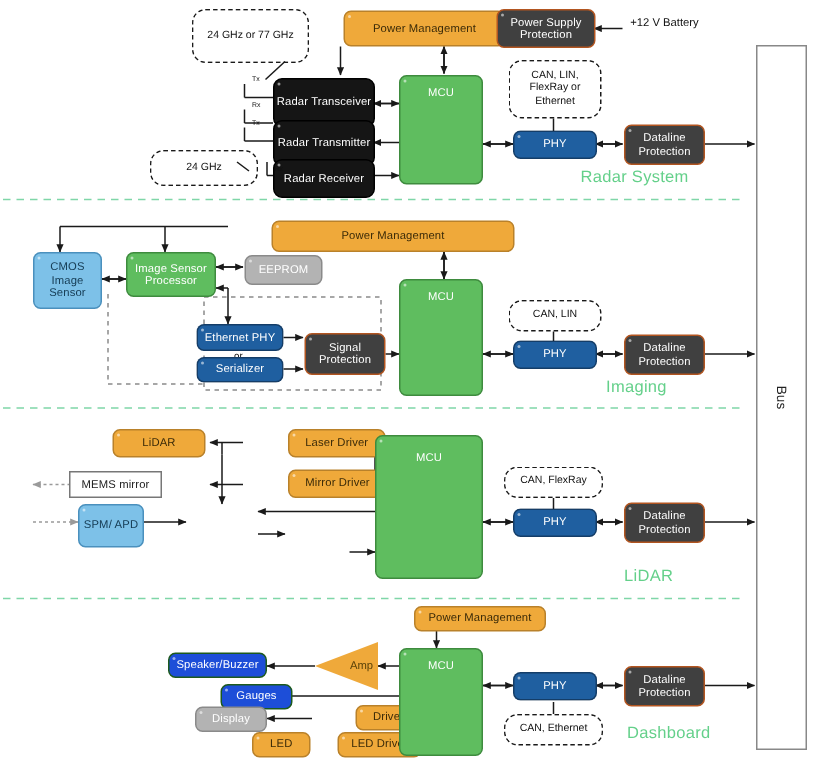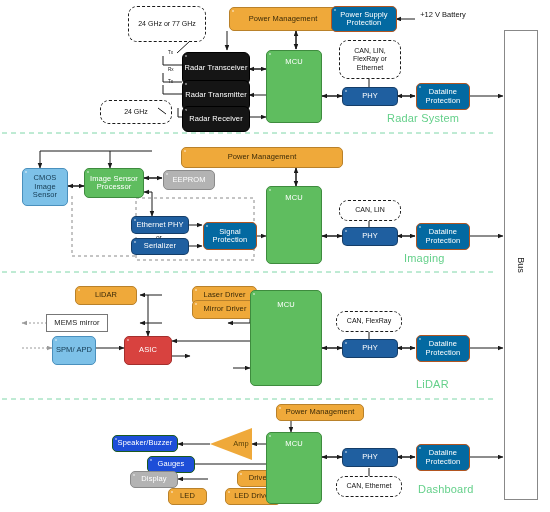--- a/index.html
+++ b/index.html
@@ -8,21 +8,21 @@
   svg.wires{position:absolute;left:0;top:0;width:550px;height:512px;pointer-events:none;}
 
   .node{position:absolute;box-sizing:border-box;display:flex;align-items:center;
         justify-content:center;text-align:center;border-radius:5px;
         font-size:7.5px;line-height:1.12;color:#fff;letter-spacing:.1px;
         border:1px solid rgba(0,0,0,.35);}
   .node .hl{position:absolute;left:2px;top:1.5px;width:2px;height:2px;
         background:rgba(255,255,255,.55);border-radius:50%;}
 
   .n-orange {background:#efa93a;border-color:#b9812a;color:#3a2a08;margin-left:29px;}
-  .n-orange2{background:#0369a1;border-color:#b25520;color:#ffffff;}
+  .n-orange2{background:#404040;border-color:#b25520;color:#ffffff;}
   .n-green  {background:#5fbd5f;border-color:#3e8b3e;color:#ffffff;}
   .n-dgreen {background:#1d4ed8;border-color:#1d5a1d;color:#ffffff;}
   .n-blue   {background:#1f5fa0;border-color:#164madd;color:#ffffff;}
   .n-lblue  {background:#7dc1e8;border-color:#4a90bd;color:#143a52;}
   .n-red    {background:#d8423f;border-color:#a32f2d;color:#ffffff;}
   .n-black  {background:#151515;border-color:#000;color:#ffffff;border-radius:6px;}
   .n-gray   {background:#b3b3b3;border-color:#8a8a8a;color:#ffffff;}
   .n-white  {background:#ffffff;border-color:#777;color:#222;border-radius:0;}
 
   .dashbox{position:absolute;box-sizing:border-box;border:1.3px dashed #1a1a1a;
@@ -312,34 +312,30 @@
 
   <div class="node n-orange" style="left:163px;top:286px;width:65px;height:19px;">
     <span class="hl"></span>
       <span>Laser Driver</span>
   </div>
 
   <div class="node n-white" style="left:46px;top:314px;width:62px;height:18px;">
     <span>MEMS mirror</span>
   </div>
 
-  <div class="node n-orange" style="left:163px;top:300px;width:66px;height:19px;">
+  <div class="node n-orange" style="left:163px;top:313px;width:66px;height:19px;">
     <span class="hl"></span>
       <span>Mirror Driver</span>
   </div>
 
   <div class="node n-lblue" style="left:52px;top:336px;width:44px;height:29px;">
     <span class="hl"></span>
       <span>SPM/ APD</span>
   </div>
 
-  <div class="node n-red" style="left:124px;top:336px;width:48px;height:29px;">
-    <span class="hl"></span>
-      <span>ASIC</span>
-  </div>
 
 
   <div class="node n-green" style="left:250px;top:290px;width:72px;height:96px;align-items:flex-start;padding-top:10px;">
     <span class="hl"></span>
       <span>MCU</span>
   </div>
 
   <div class="dashbox" style="left:336px;top:311px;width:66px;height:21px;">CAN, FlexRay</div>
 
   <div class="node n-blue" style="left:342px;top:339px;width:56px;height:19px;">

